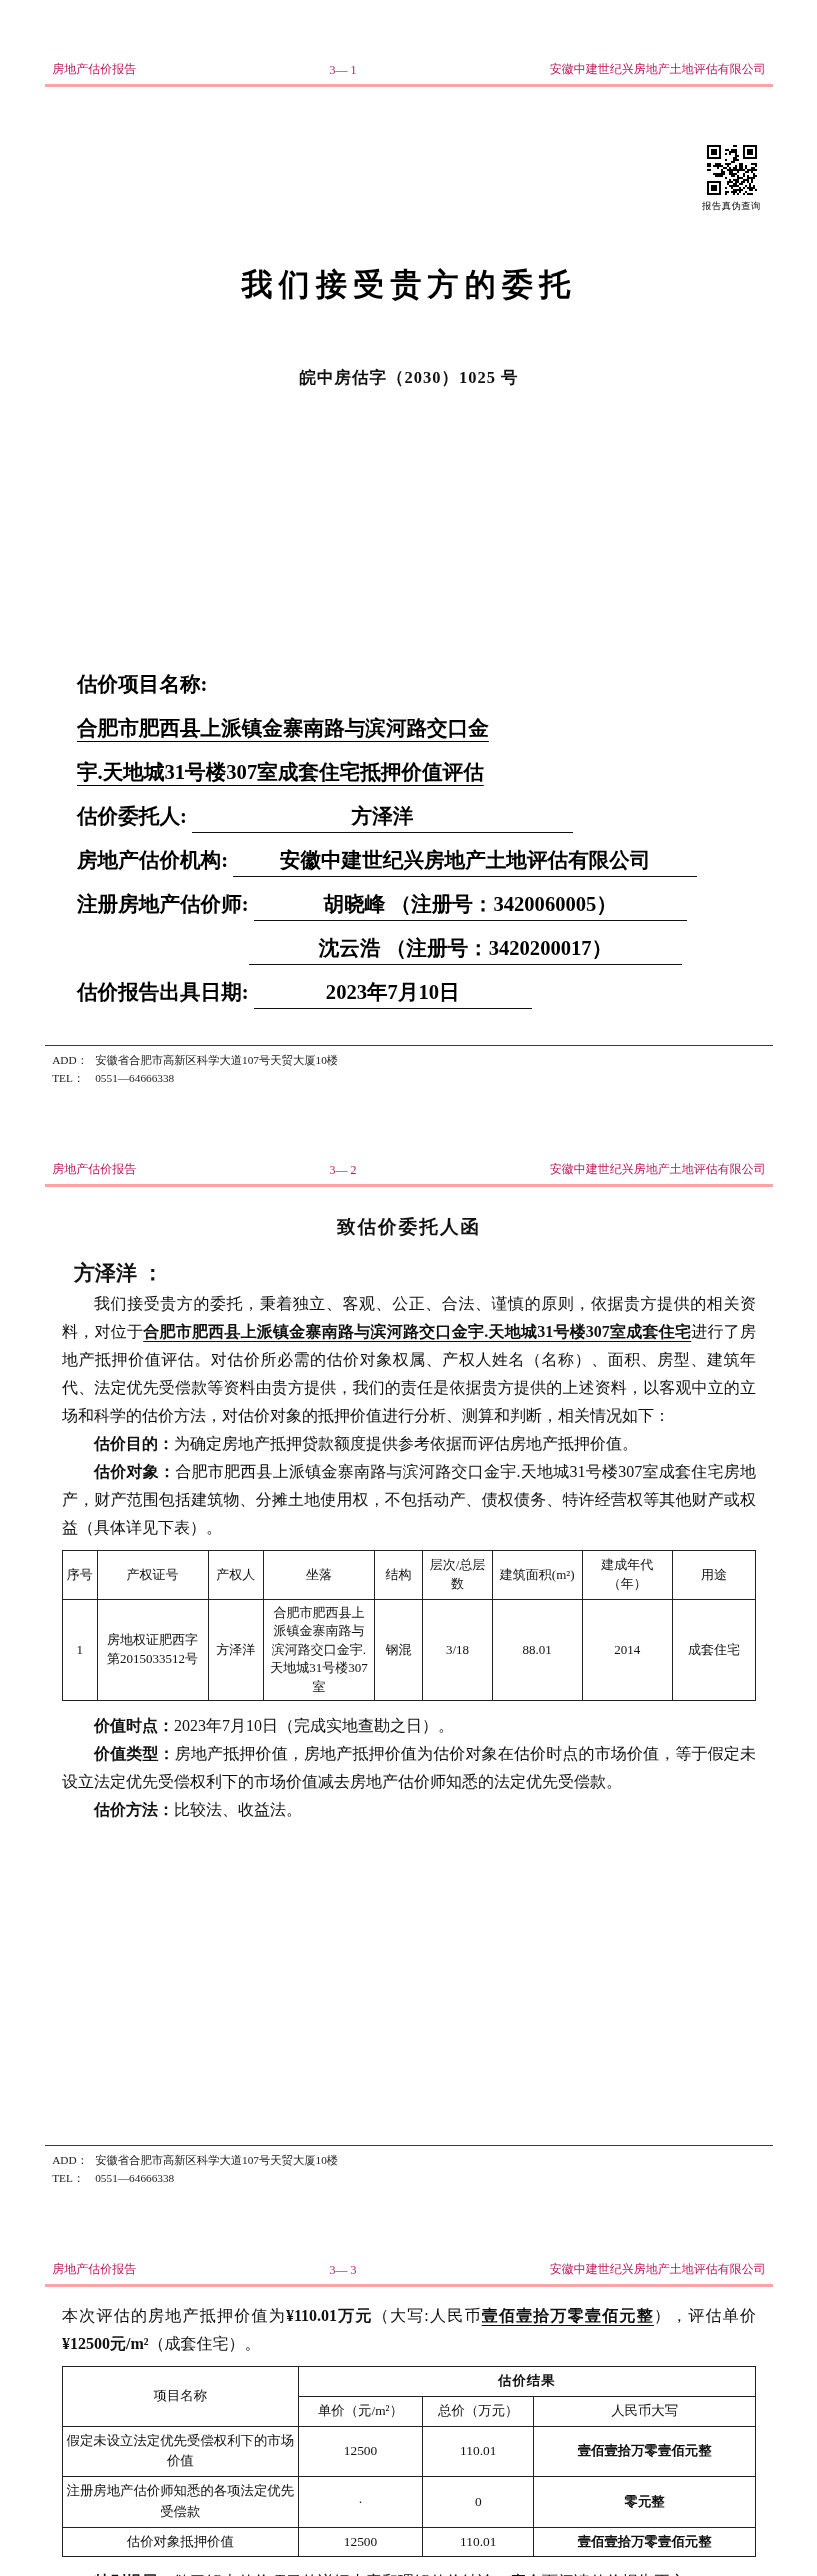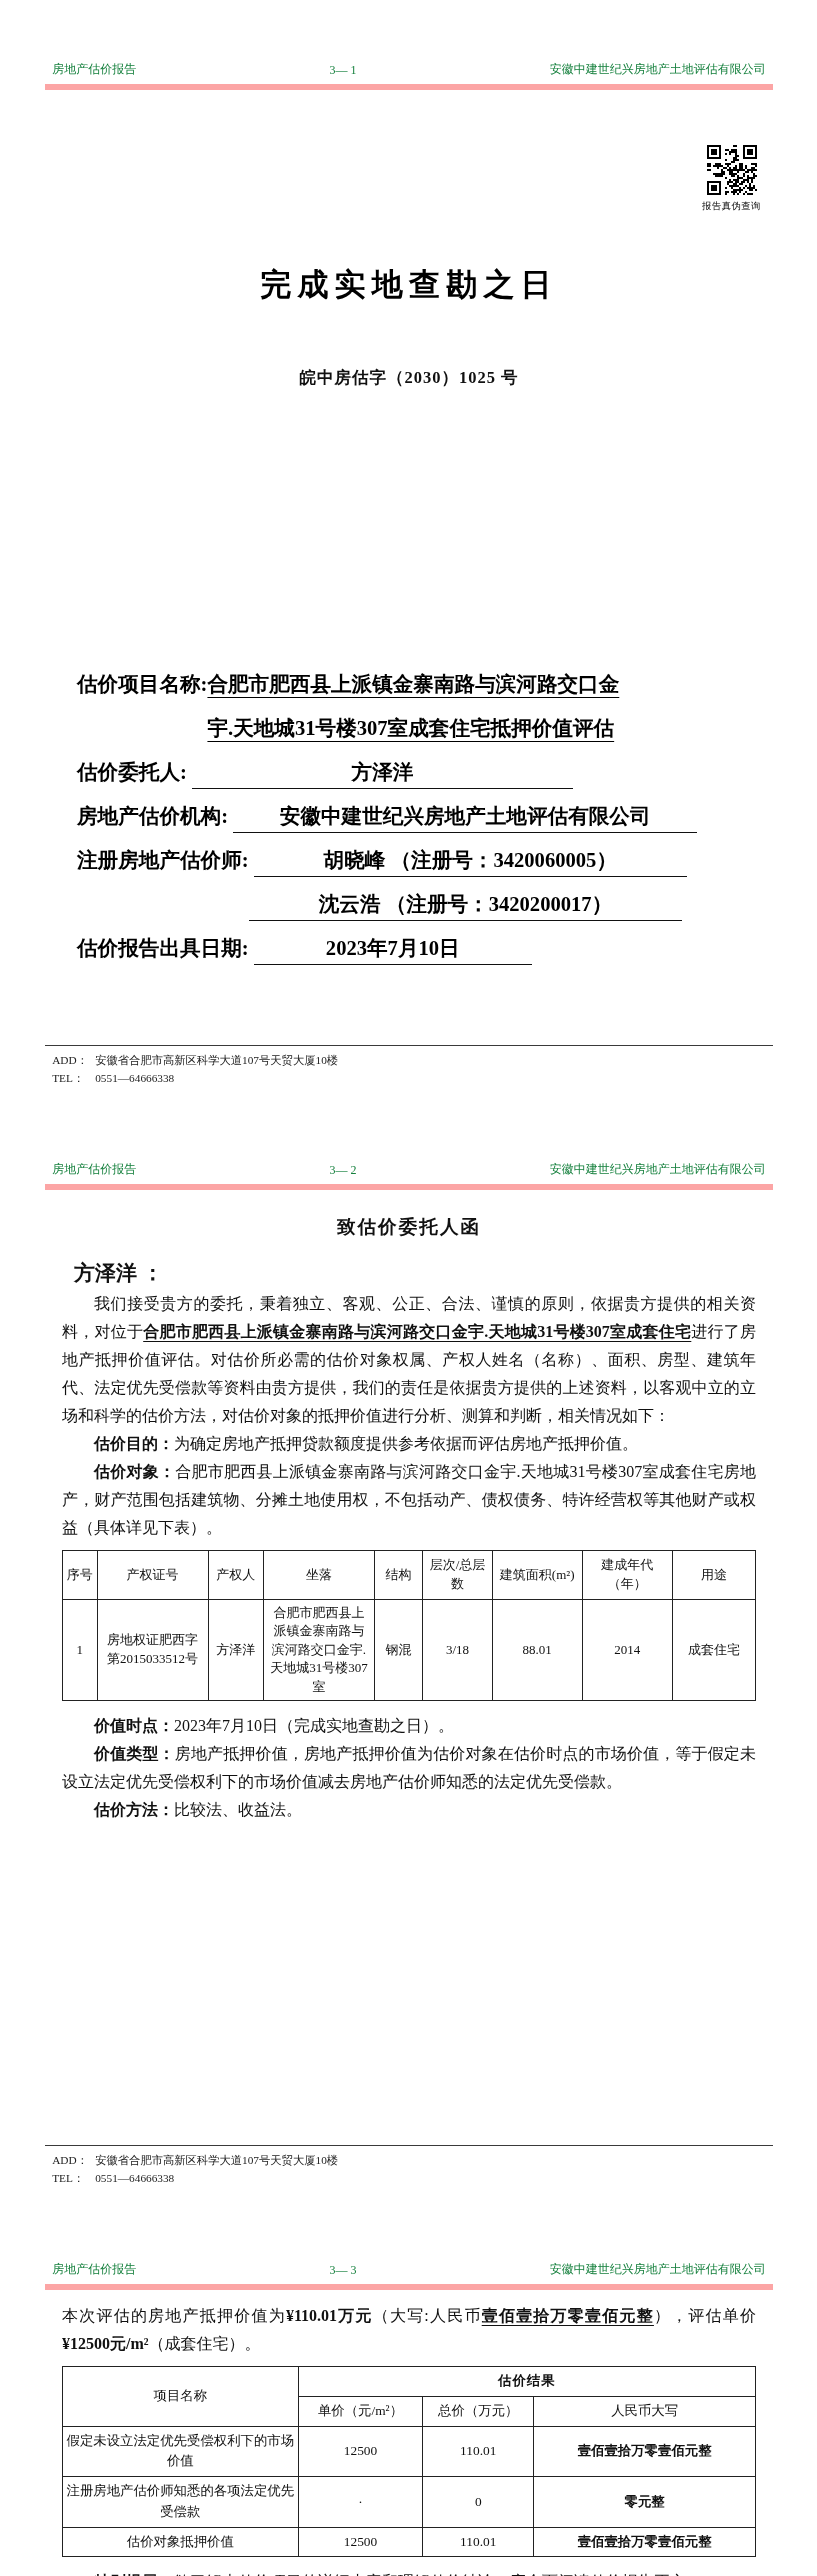--- a/index.html
+++ b/index.html
@@ -10,22 +10,22 @@
     color:#111111;
   }
   .doc { position:relative; width:818px; height:3300px; background:#ffffff; overflow:hidden; }
   .page { position:absolute; left:0; width:818px; height:1100px; background:#ffffff; }
   #page-1 { top:0; } #page-2 { top:1100px; } #page-3 { top:2200px; }
 
   
   .pg-header {
     position:absolute; top:61px; left:45px; right:45px;
     display:flex; justify-content:space-between; align-items:flex-end;
-    font-size:12px; color:#15803d; padding:0 7.2px 6.2px 7.2px;
-    border-bottom:6px solid #fca5a5;
+    font-size:12px; color:#be185d; padding:0 7.2px 6.2px 7.2px;
+    border-bottom:3px solid #fca5a5;
   }
   .pg-footer {
     position:absolute; top:1045px; left:45px; right:45px;
     border-top:1px solid #3a3a3a; padding:5.2px 7.2px 0 7.2px;
     font-size:11.3px; line-height:18px; color:#222;
   }
   .f-label { display:inline-block; width:43px; }
 
   
   .qr-wrap { position:absolute; top:145px; right:56px; width:61px; text-align:center; }
@@ -33,21 +33,21 @@
   .qr svg { width:50px; height:50px; display:block; fill:#000; }
   .qr-caption { font-size:9.3px; margin-top:3.1px; letter-spacing:0.5px; color:#000; }
 
   .title { position:absolute; top:264px; left:0; width:100%; text-align:center;
            font-size:31px; font-weight:bold; letter-spacing:6.2px; color:#000; }
   .doc-no { position:absolute; top:367px; left:0; width:100%; text-align:center;
             font-size:16.5px; font-weight:bold; letter-spacing:1px; }
 
   .fields { position:absolute; top:662px; left:77px; right:57px;
             font-size:20.6px; font-weight:bold; line-height:44px; color:#000; }
-  .field { white-space:nowrap; }
+  .field { white-space:nowrap;flex-direction:column; }
   .field-proj { display:flex; white-space:normal; }
   .flabel { flex:none; }
   .u-text { text-decoration:underline; text-decoration-thickness:1px; text-underline-offset:6.2px; }
   .proj-val { display:block; width:422px; }
   .u-box { display:inline-block; border-bottom:1px solid #111; text-align:center;
            line-height:32px; vertical-align:baseline; }
   .w740 { width:381px; } .w900 { width:464px; } .w840 { width:433px; } .w540 { width:278px; }
   .ml-appr { margin-left:172px; }
 
   
@@ -277,21 +277,21 @@
             <rect x="60" y="96" width="4" height="4"></rect>
             <rect x="72" y="96" width="4" height="4"></rect>
             <rect x="80" y="96" width="4" height="4"></rect>
             <rect x="84" y="96" width="4" height="4"></rect>
             <rect x="88" y="96" width="4" height="4"></rect>
           </svg>
       </span>
       <div class="qr-caption">报告真伪查询</div>
     </div>
 
-    <h1 class="title">完成实地查勘之日</h1>
+    <h1 class="title">我们接受贵方的委托</h1>
     <div class="doc-no">皖中房估字（2030）1025 号</div>
 
     <div class="fields">
       <div class="field field-proj">
         <span class="flabel">估价项目名称:</span>
         <span class="u-text proj-val">合肥市肥西县上派镇金寨南路与滨河路交口金宇.天地城31号楼307室成套住宅抵押价值评估</span>
       </div>
       <div class="field">
         <span class="flabel">估价委托人:</span>
         <span class="u-box w740">方泽洋</span>

